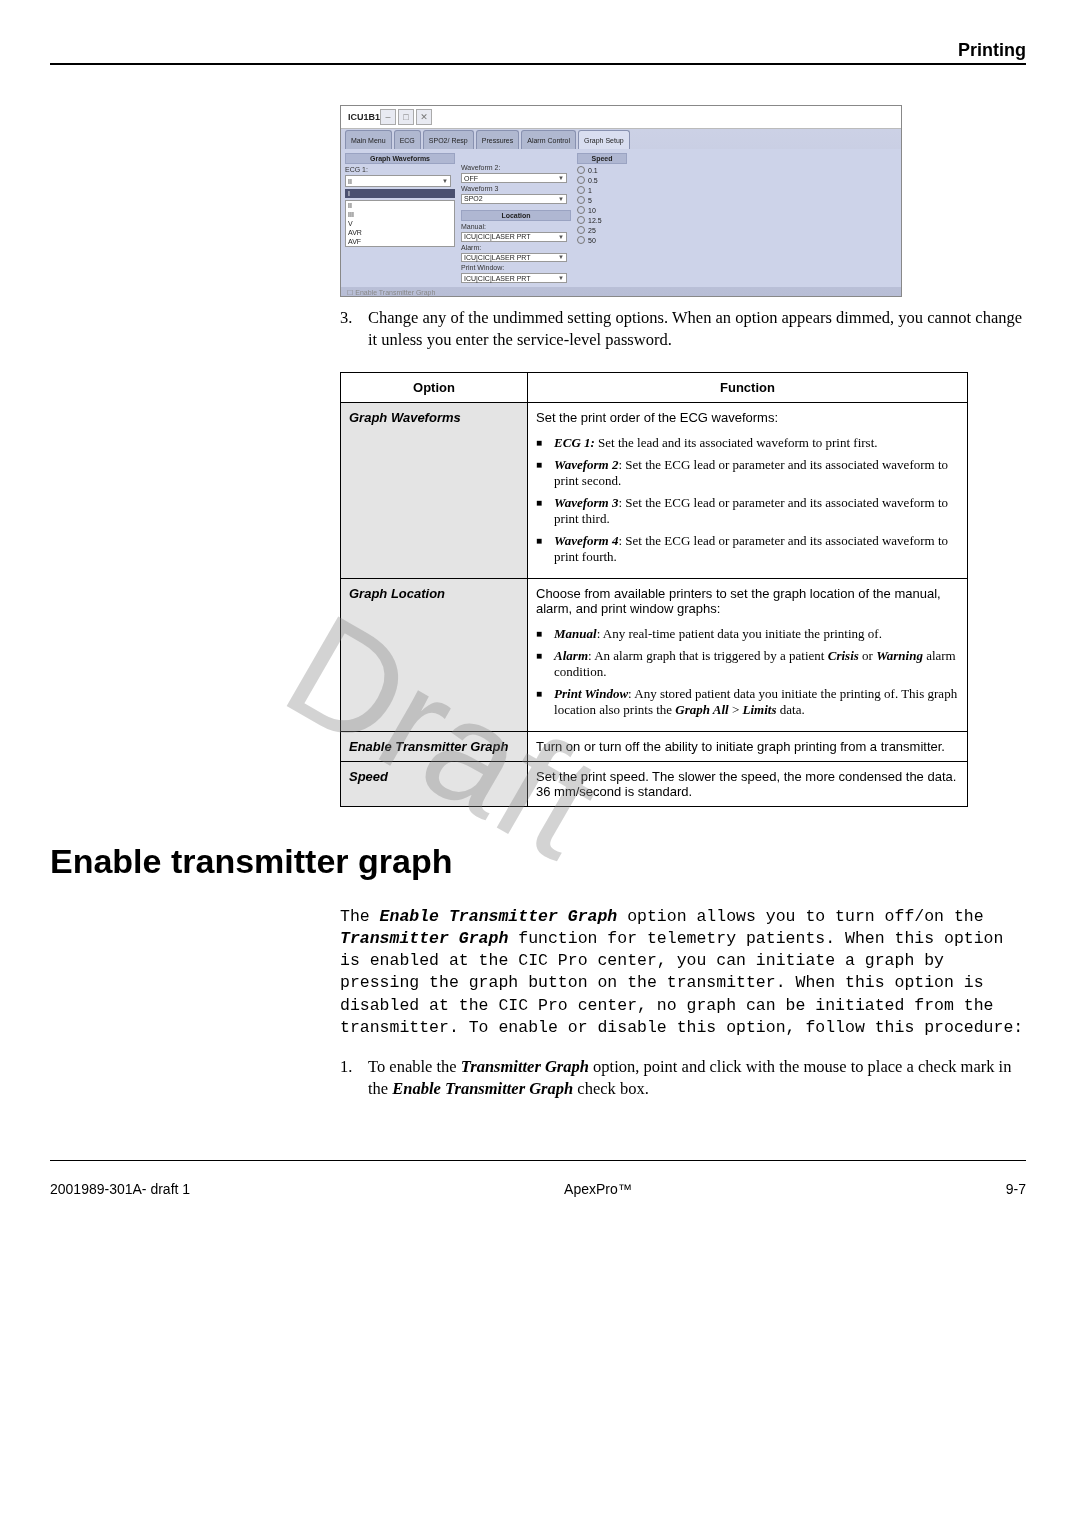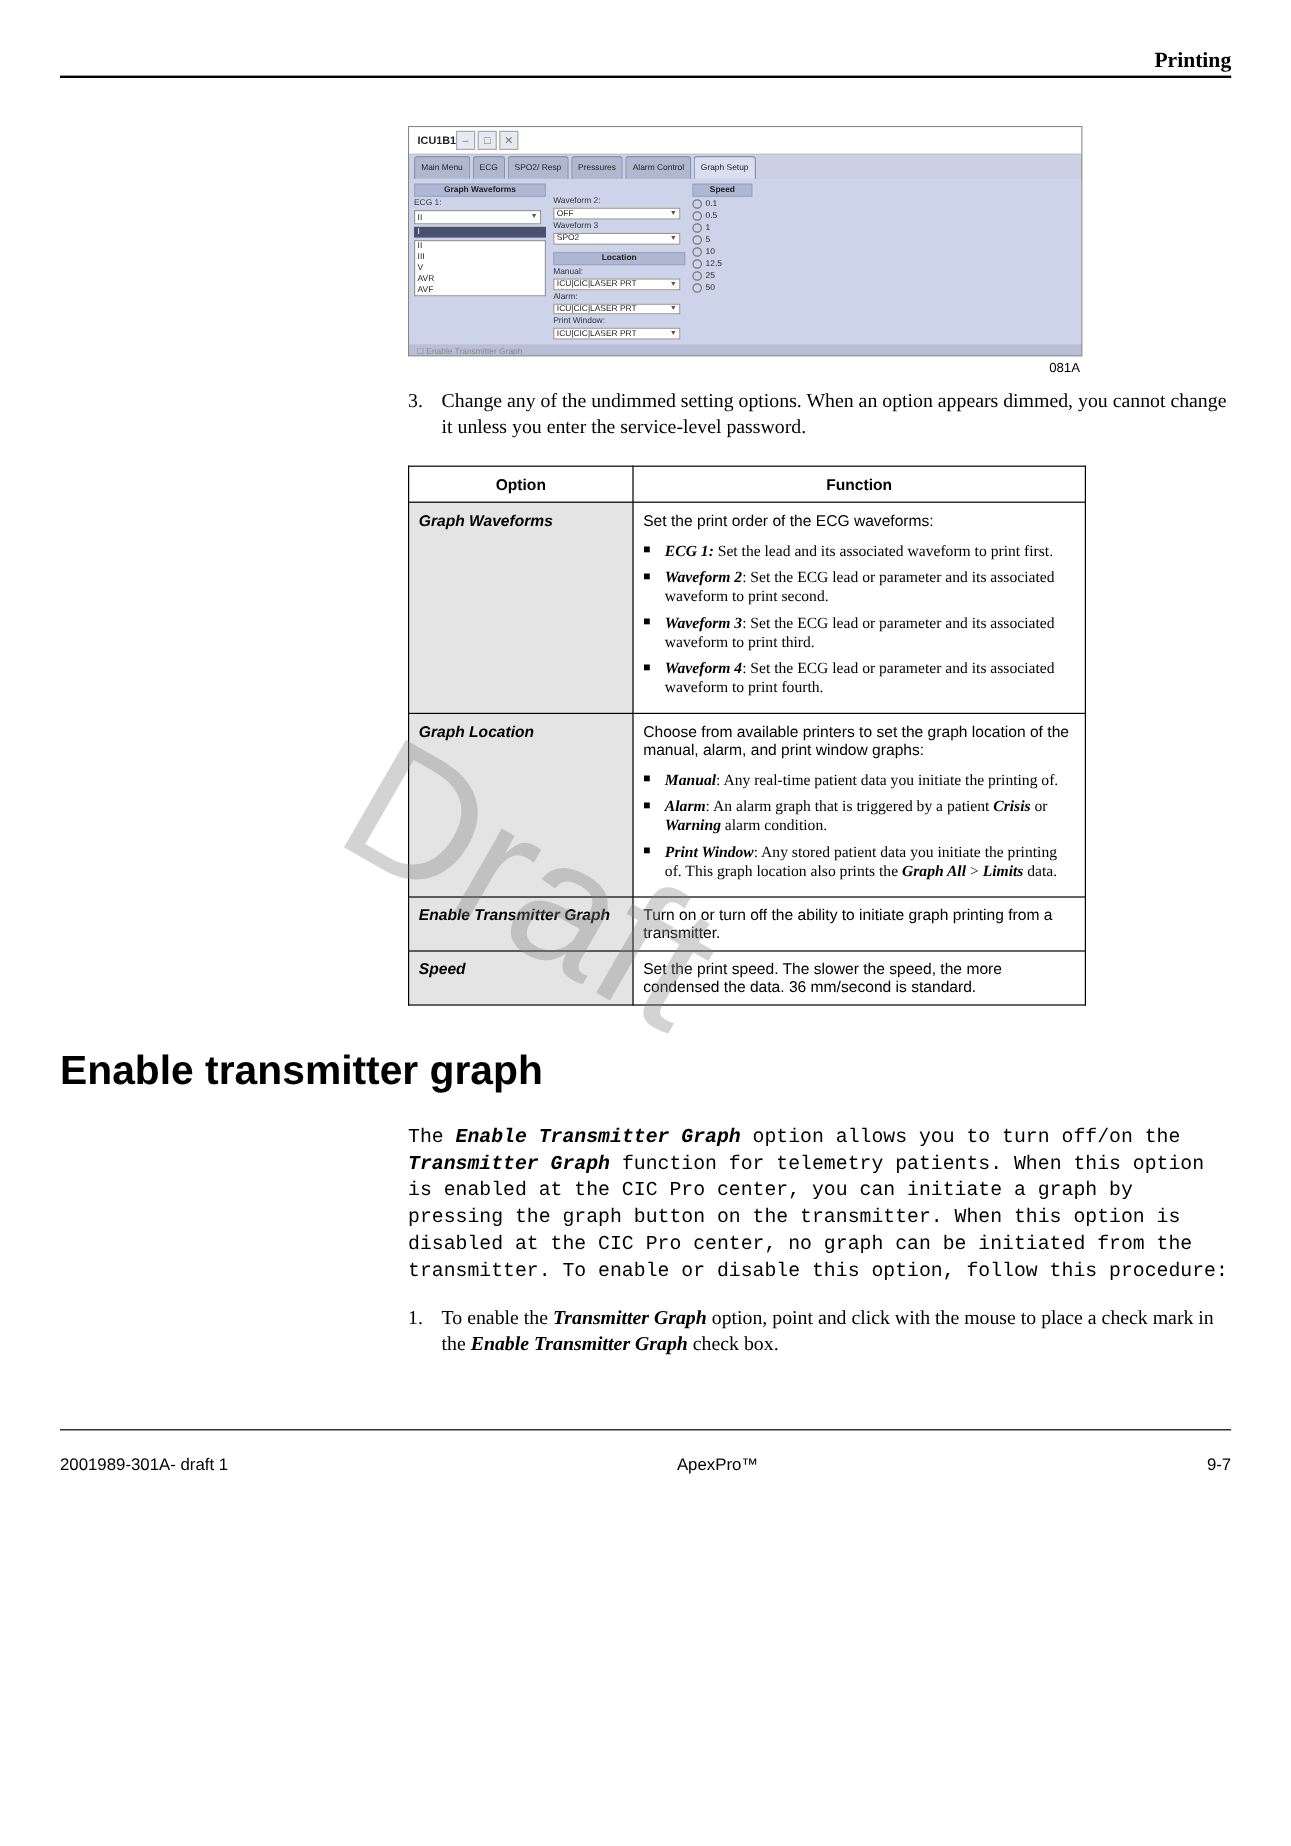--- a/index.html
+++ b/index.html
@@ -10,21 +10,21 @@
     background: #fff;
     width: 976px;
     position: relative;
   }
   .header {
     border-bottom: 2px solid #000;
     padding-bottom: 2px;
     text-align: right;
     font-weight: bold;
     font-size: 18px;
-    font-family: Liberation Serif, serif;
+    font-family: Liberation Sans, sans-serif;
   }
   .content-indent {
     margin-left: 290px;
   }
   .screenshot-box {
     margin-top: 40px;
     margin-bottom: 4px;
     width: 560px;
     height: 190px;
     background: linear-gradient(#cfd4e8, #b8bed6);
@@ -115,21 +115,21 @@
   .numbered .num {
     width: 28px;
     flex-shrink: 0;
   }
   .numbered .txt { flex: 1; }
   table.opt {
     border-collapse: collapse;
     margin-top: 20px;
     font-family: Arial, sans-serif;
     font-size: 13px;
-    width: 565px;
+    width: 628px;
   }
   table.opt th, table.opt td {
     border: 1px solid #000;
     padding: 7px 8px;
     vertical-align: top;
     text-align: left;
   }
   table.opt th {
     text-align: center;
     font-weight: bold;
@@ -274,21 +274,20 @@
         <div class="ss-radio">1</div>
         <div class="ss-radio">5</div>
         <div class="ss-radio">10</div>
         <div class="ss-radio">12.5</div>
         <div class="ss-radio">25</div>
         <div class="ss-radio">50</div>
       </div>
     </div>
     <div style="font-size:7px;padding:2px 6px;color:#888">☐ <span>Enable Transmitter Graph</span></div>
   </div>
-  <div class="image-ref">081A</div>
 
   <div class="numbered">
     <div class="num">3.</div>
     <div class="txt">Change any of the undimmed setting options. When an option appears dimmed, you cannot change it unless you enter the service-level password.</div>
   </div>
 
   <table class="opt">
     <tbody>
         <tr>
       <th>Option</th>

